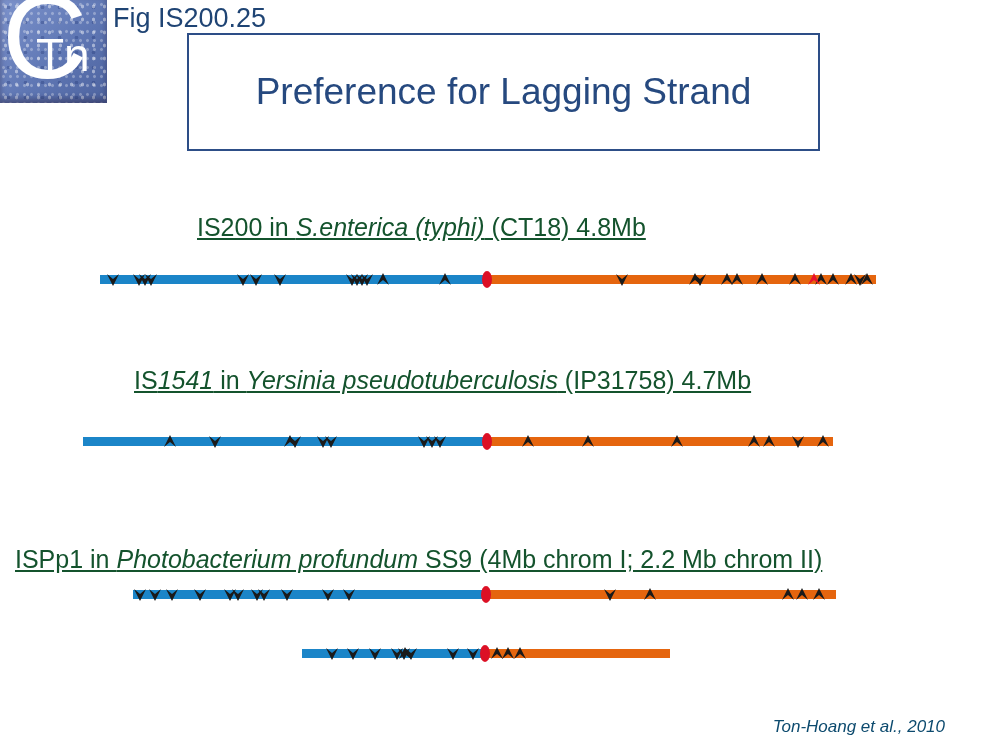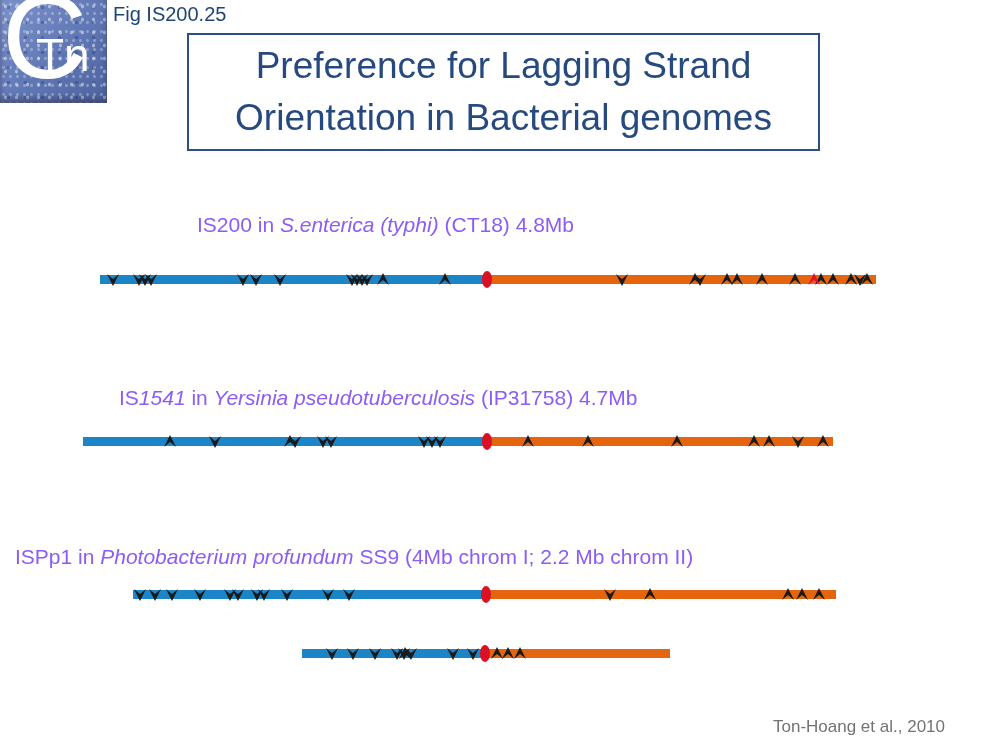--- a/index.html
+++ b/index.html
@@ -20,59 +20,58 @@
     overflow:hidden;
   }
   .logo-c{
     position:absolute;left:2px;top:-22px;font-size:118px;line-height:1;
     color:#ffffff;font-weight:400;
   }
   .logo-tn{
     position:absolute;left:36px;top:28px;font-size:46px;color:#ffffff;
   }
   .fig-label{
-    position:absolute;left:113px;top:3px;font-size:20px;color:#1f4474;
+    position:absolute;left:113px;top:3px;font-size:27px;color:#1f4474;
   }
   .title-box{
     position:absolute;left:187px;top:33px;width:629px;height:114px;
     border:2px solid #2d4e87;display:flex;flex-direction:column;
     justify-content:center;align-items:center;background:#fff;
   }
   .title-line{
     font-size:37px;line-height:52px;color:#26497f;white-space:nowrap;
   }
   .genome-label{
-    position:absolute;font-size:21px;color:#8b5cf6;white-space:nowrap;
+    position:absolute;font-size:25px;color:#14532d;white-space:nowrap;text-decoration:underline;
   }
   .genome-label .it{font-style:italic;}
   .citation{
-    position:absolute;right:55px;top:717px;font-size:17px;color:#737373;
+    position:absolute;right:55px;top:717px;font-size:17px;color:#0c4a6e;font-style:italic;
   }
   #diagram-svg{position:absolute;left:0;top:0;}
 </style>
 </head>
 <body>
 
 <div class="slide">
 
   <div class="logo">
     <span class="logo-c">C</span>
     <span class="logo-tn">Tn</span>
   </div>
 
   <div class="fig-label">Fig IS200.25</div>
 
   <div class="title-box">
     <div class="title-line">Preference for Lagging Strand</div>
-    <div class="title-line">Orientation in Bacterial genomes</div>
   </div>
 
   <div id="genome-labels">
       <div class="genome-label" style="left: 197px; top: 213px;"><span>IS200 in </span><span class="it">S.enterica (typhi)</span><span> (CT18) 4.8Mb</span></div>
-      <div class="genome-label" style="left: 119px; top: 366px; margin-top: 20px;"><span>IS</span><span class="it">1541</span><span> in </span><span class="it">Yersinia pseudotuberculosis</span><span> (IP31758) 4.7Mb</span></div>
+      <div class="genome-label" style="left: 134px; top: 366px;"><span>IS</span><span class="it">1541</span><span> in </span><span class="it">Yersinia pseudotuberculosis</span><span> (IP31758) 4.7Mb</span></div>
       <div class="genome-label" style="left: 15px; top: 526px; margin-top: 19px;"><span>ISPp1 in </span><span class="it">Photobacterium profundum</span><span> SS9 (4Mb chrom I; 2.2 Mb chrom II)</span></div>
     </div>
 
   <svg id="diagram-svg" width="1000" height="750" viewBox="0 0 1000 750">
       <rect x="100" y="275" width="384" height="9" fill="#1b85c8"></rect>
       <rect x="490" y="275" width="386" height="9" fill="#e5650e"></rect>
       <ellipse cx="487" cy="279.5" rx="5" ry="8.5" fill="#dc1025"></ellipse>
       <polygon points="377,285 383,273 389,285 383,280" fill="#1a1a1a"></polygon>
       <polygon points="439,285 445,273 451,285 445,280" fill="#1a1a1a"></polygon>
       <polygon points="689,285 695,273 701,285 695,280" fill="#1a1a1a"></polygon>

